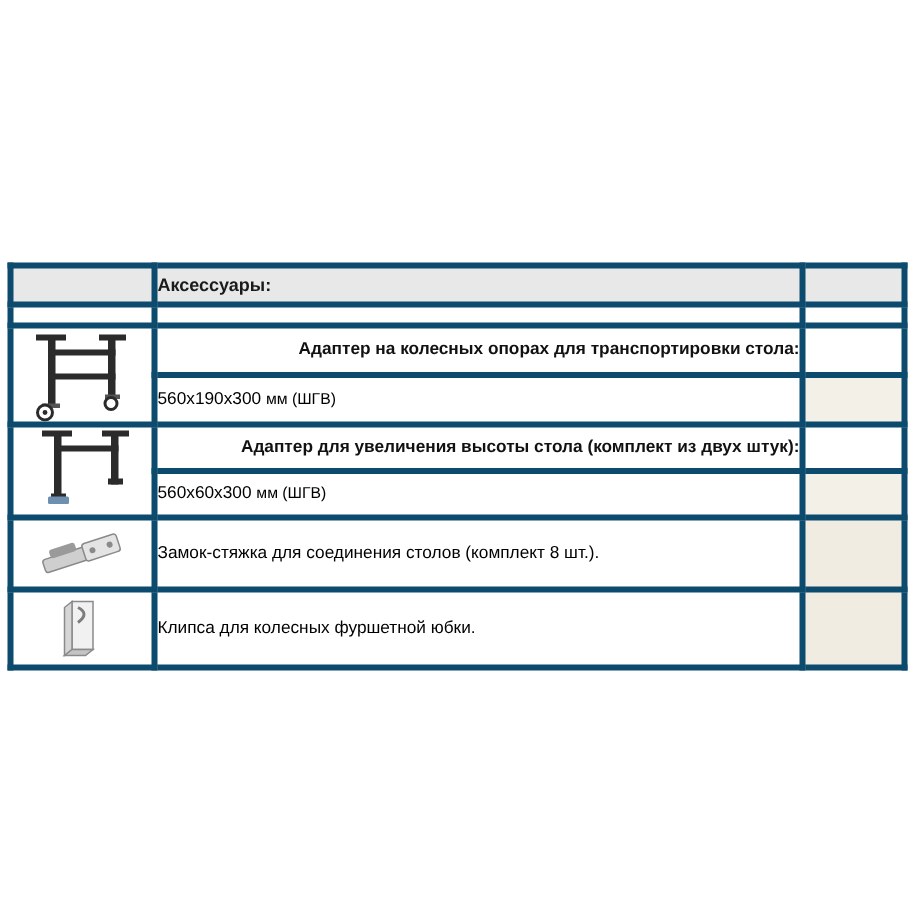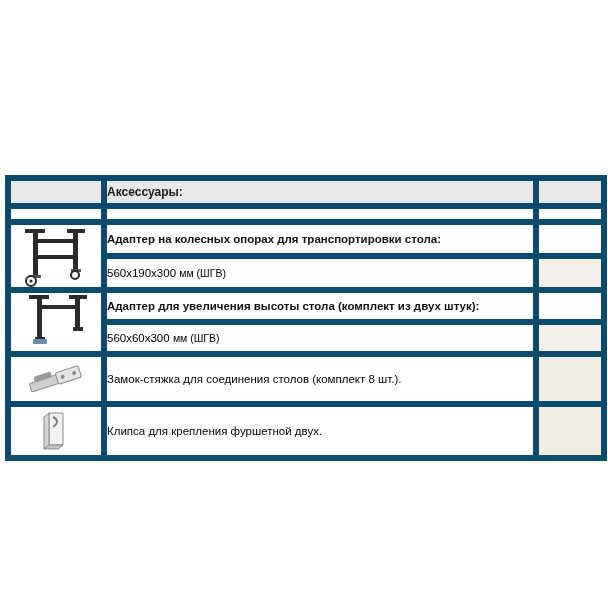--- a/index.html
+++ b/index.html
@@ -30,21 +30,21 @@
 
   table.acc {
     border-collapse: collapse;
     width: 598px;
     table-layout: fixed;
     font-size: 11.5px;
     color: #000000;
   }
 
   table.acc td {
-    border: 6px solid #0c4a6e;
+    border: 4px solid #0c4a6e;
     padding: 0;
     vertical-align: middle;
   }
 
   .col-img   { width: 96px; }
   .col-text  { width: 432px; }
   .col-price { width: 68px; }
 
   
   .row-header td {
@@ -64,20 +64,21 @@
     background: #ffffff;
   }
 
   
   .title-cell {
     padding: 3px 6px;
     font-weight: bold;
     font-size: 11.5px;
     line-height: 1.25;
     color: #111111;
+    text-align: right;
   }
 
   
   .size-cell {
     padding: 3px 6px;
     font-size: 11.5px;
     line-height: 1.25;
   }
   .size-cell .dim {
     font-weight: normal;
@@ -207,21 +208,21 @@
 
         <tr>
           <td class="img-cell">
             <svg width="90" height="48" viewBox="0 0 90 48" aria-hidden="true">
               <path d="M38 6 h14 v32 h-14 z" fill="#f1f1f1" stroke="#8a8a8a"></path>
               <path d="M38 6 l-5 4 v32 l5 -4 z" fill="#d6d6d6" stroke="#8a8a8a"></path>
               <path d="M38 38 l-5 4 h14 l5 -4 z" fill="#c4c4c4" stroke="#8a8a8a"></path>
               <path d="M42 10 q8 4 0 10" fill="none" stroke="#7d7d7d" stroke-width="2"></path>
             </svg>
           </td>
-          <td class="desc-cell">Клипса для крепления фуршетной двух.</td>
+          <td class="desc-cell">Клипса для колесных фуршетной юбки.</td>
           <td class="price-cell tall"></td>
         </tr>
 
       </tbody>
     </table>
   </div>
 
 </div>
 
 </body></html>

